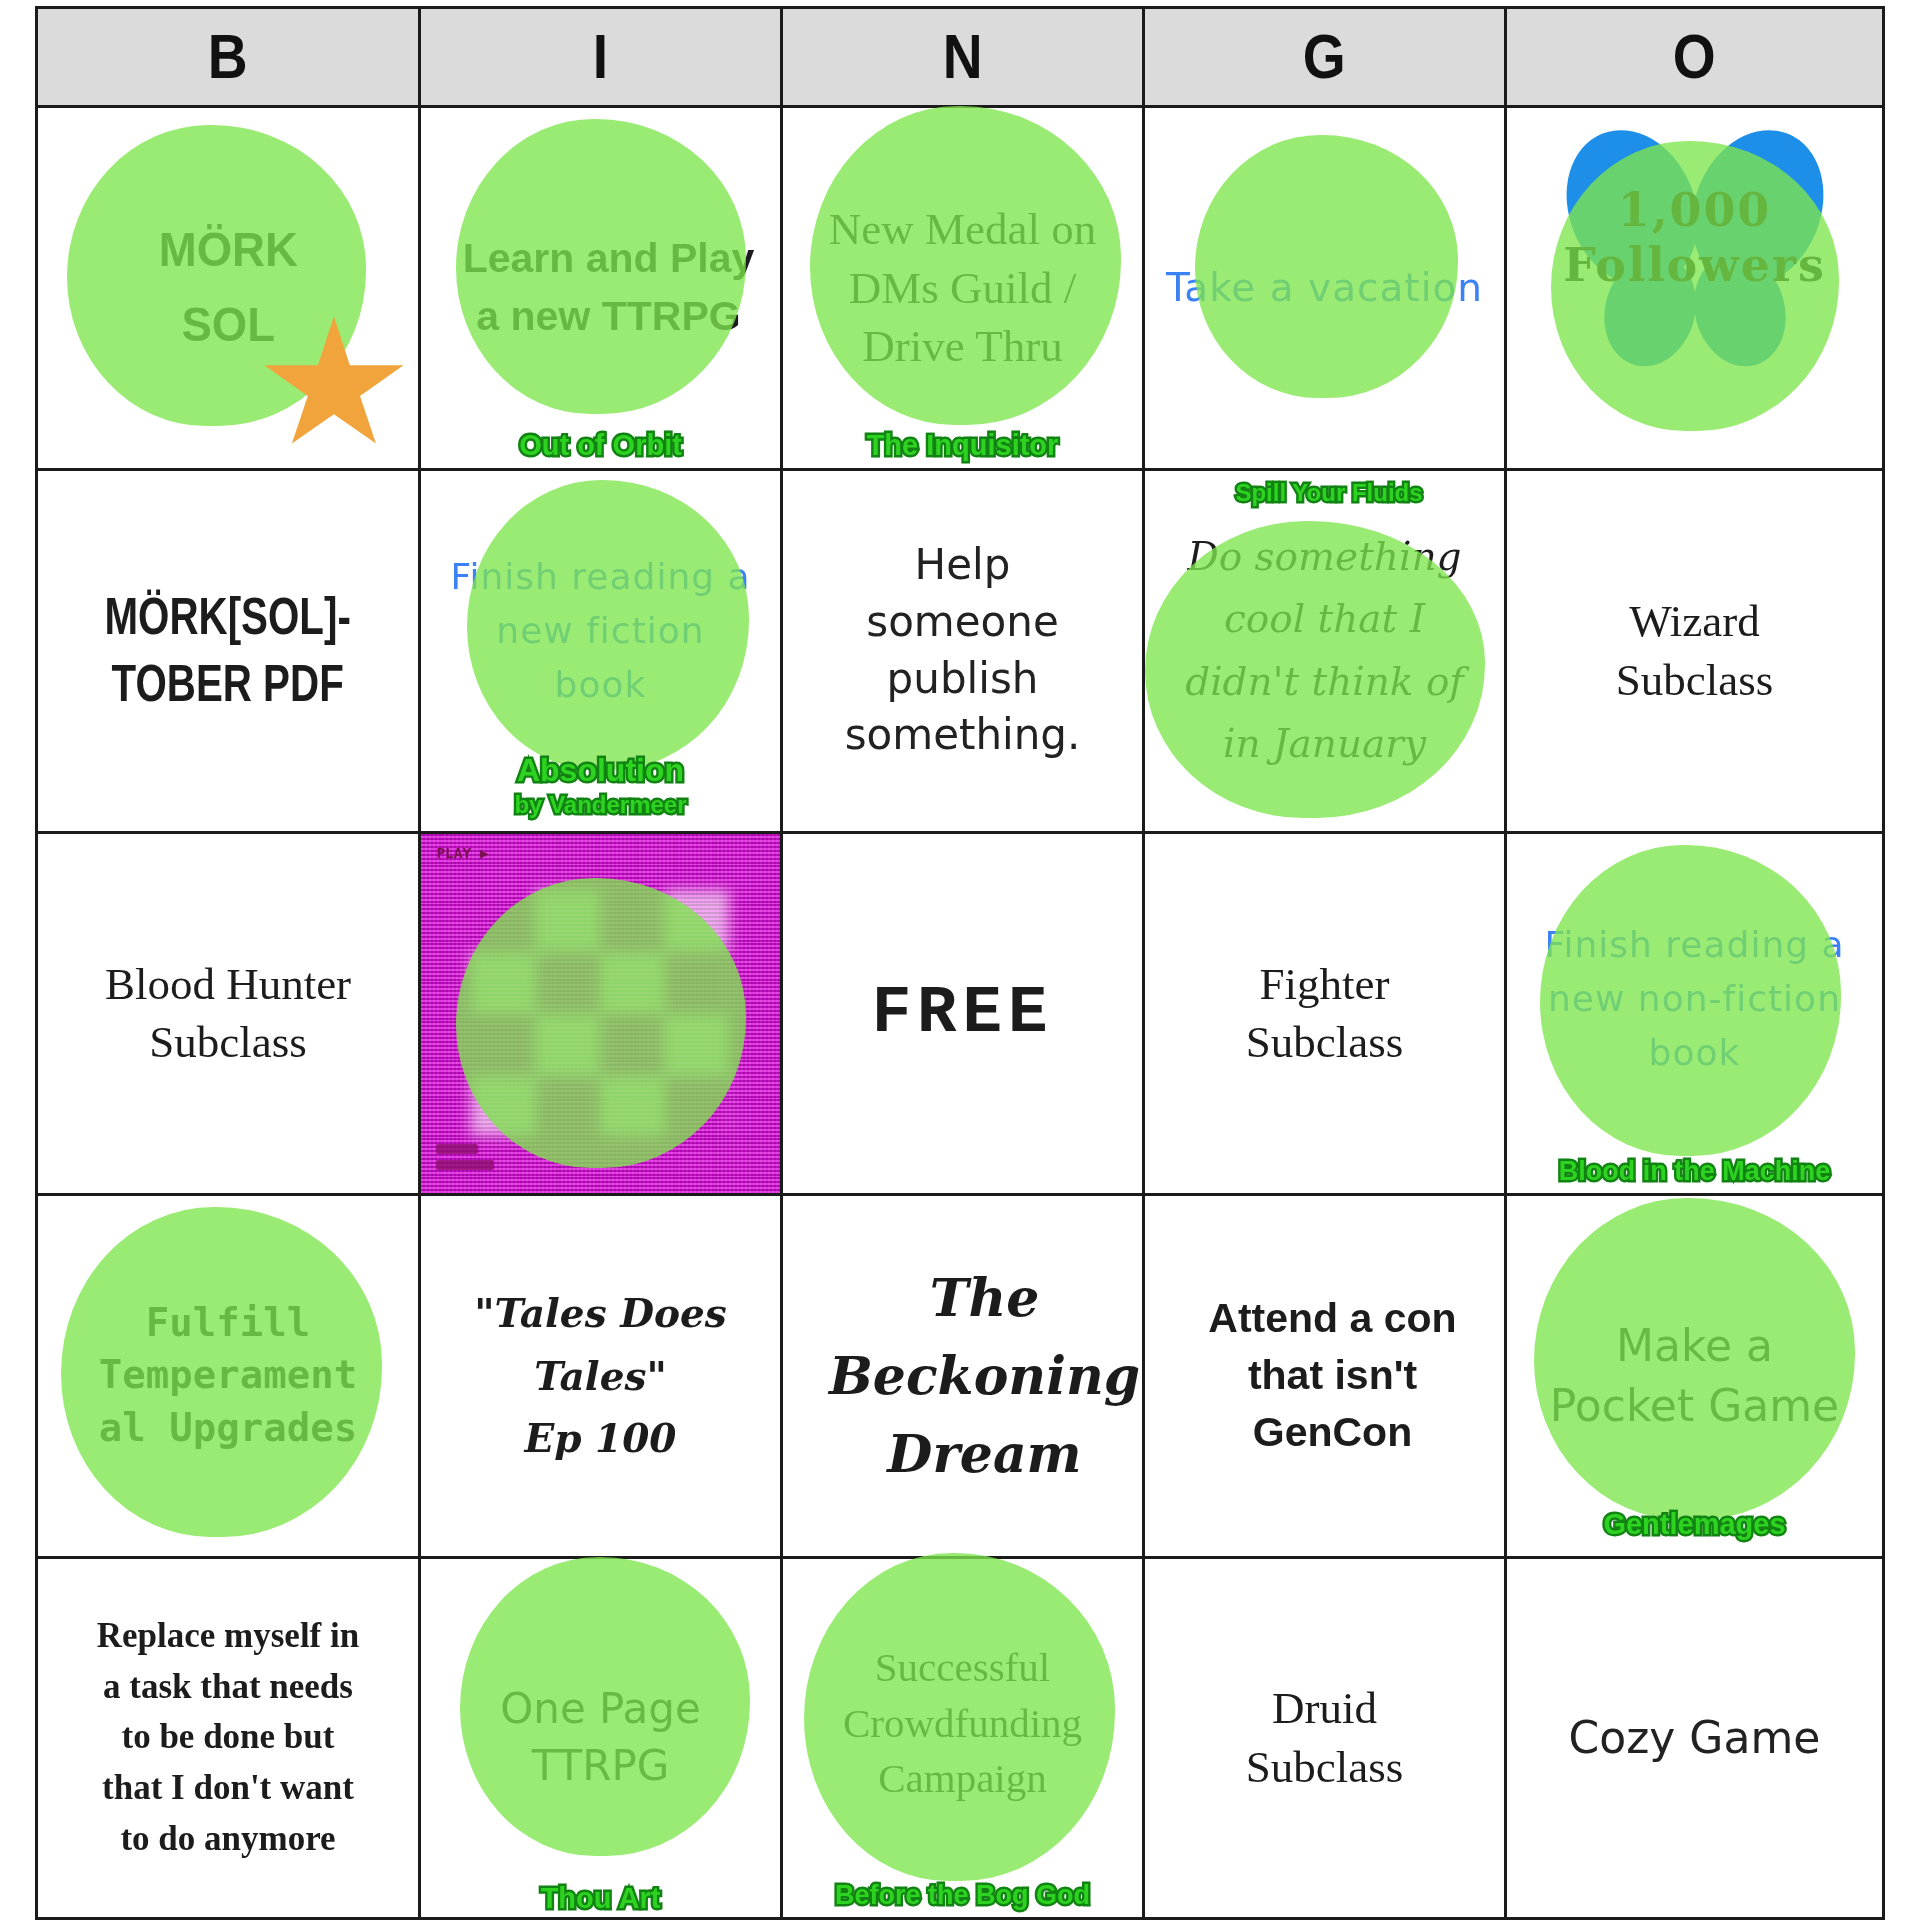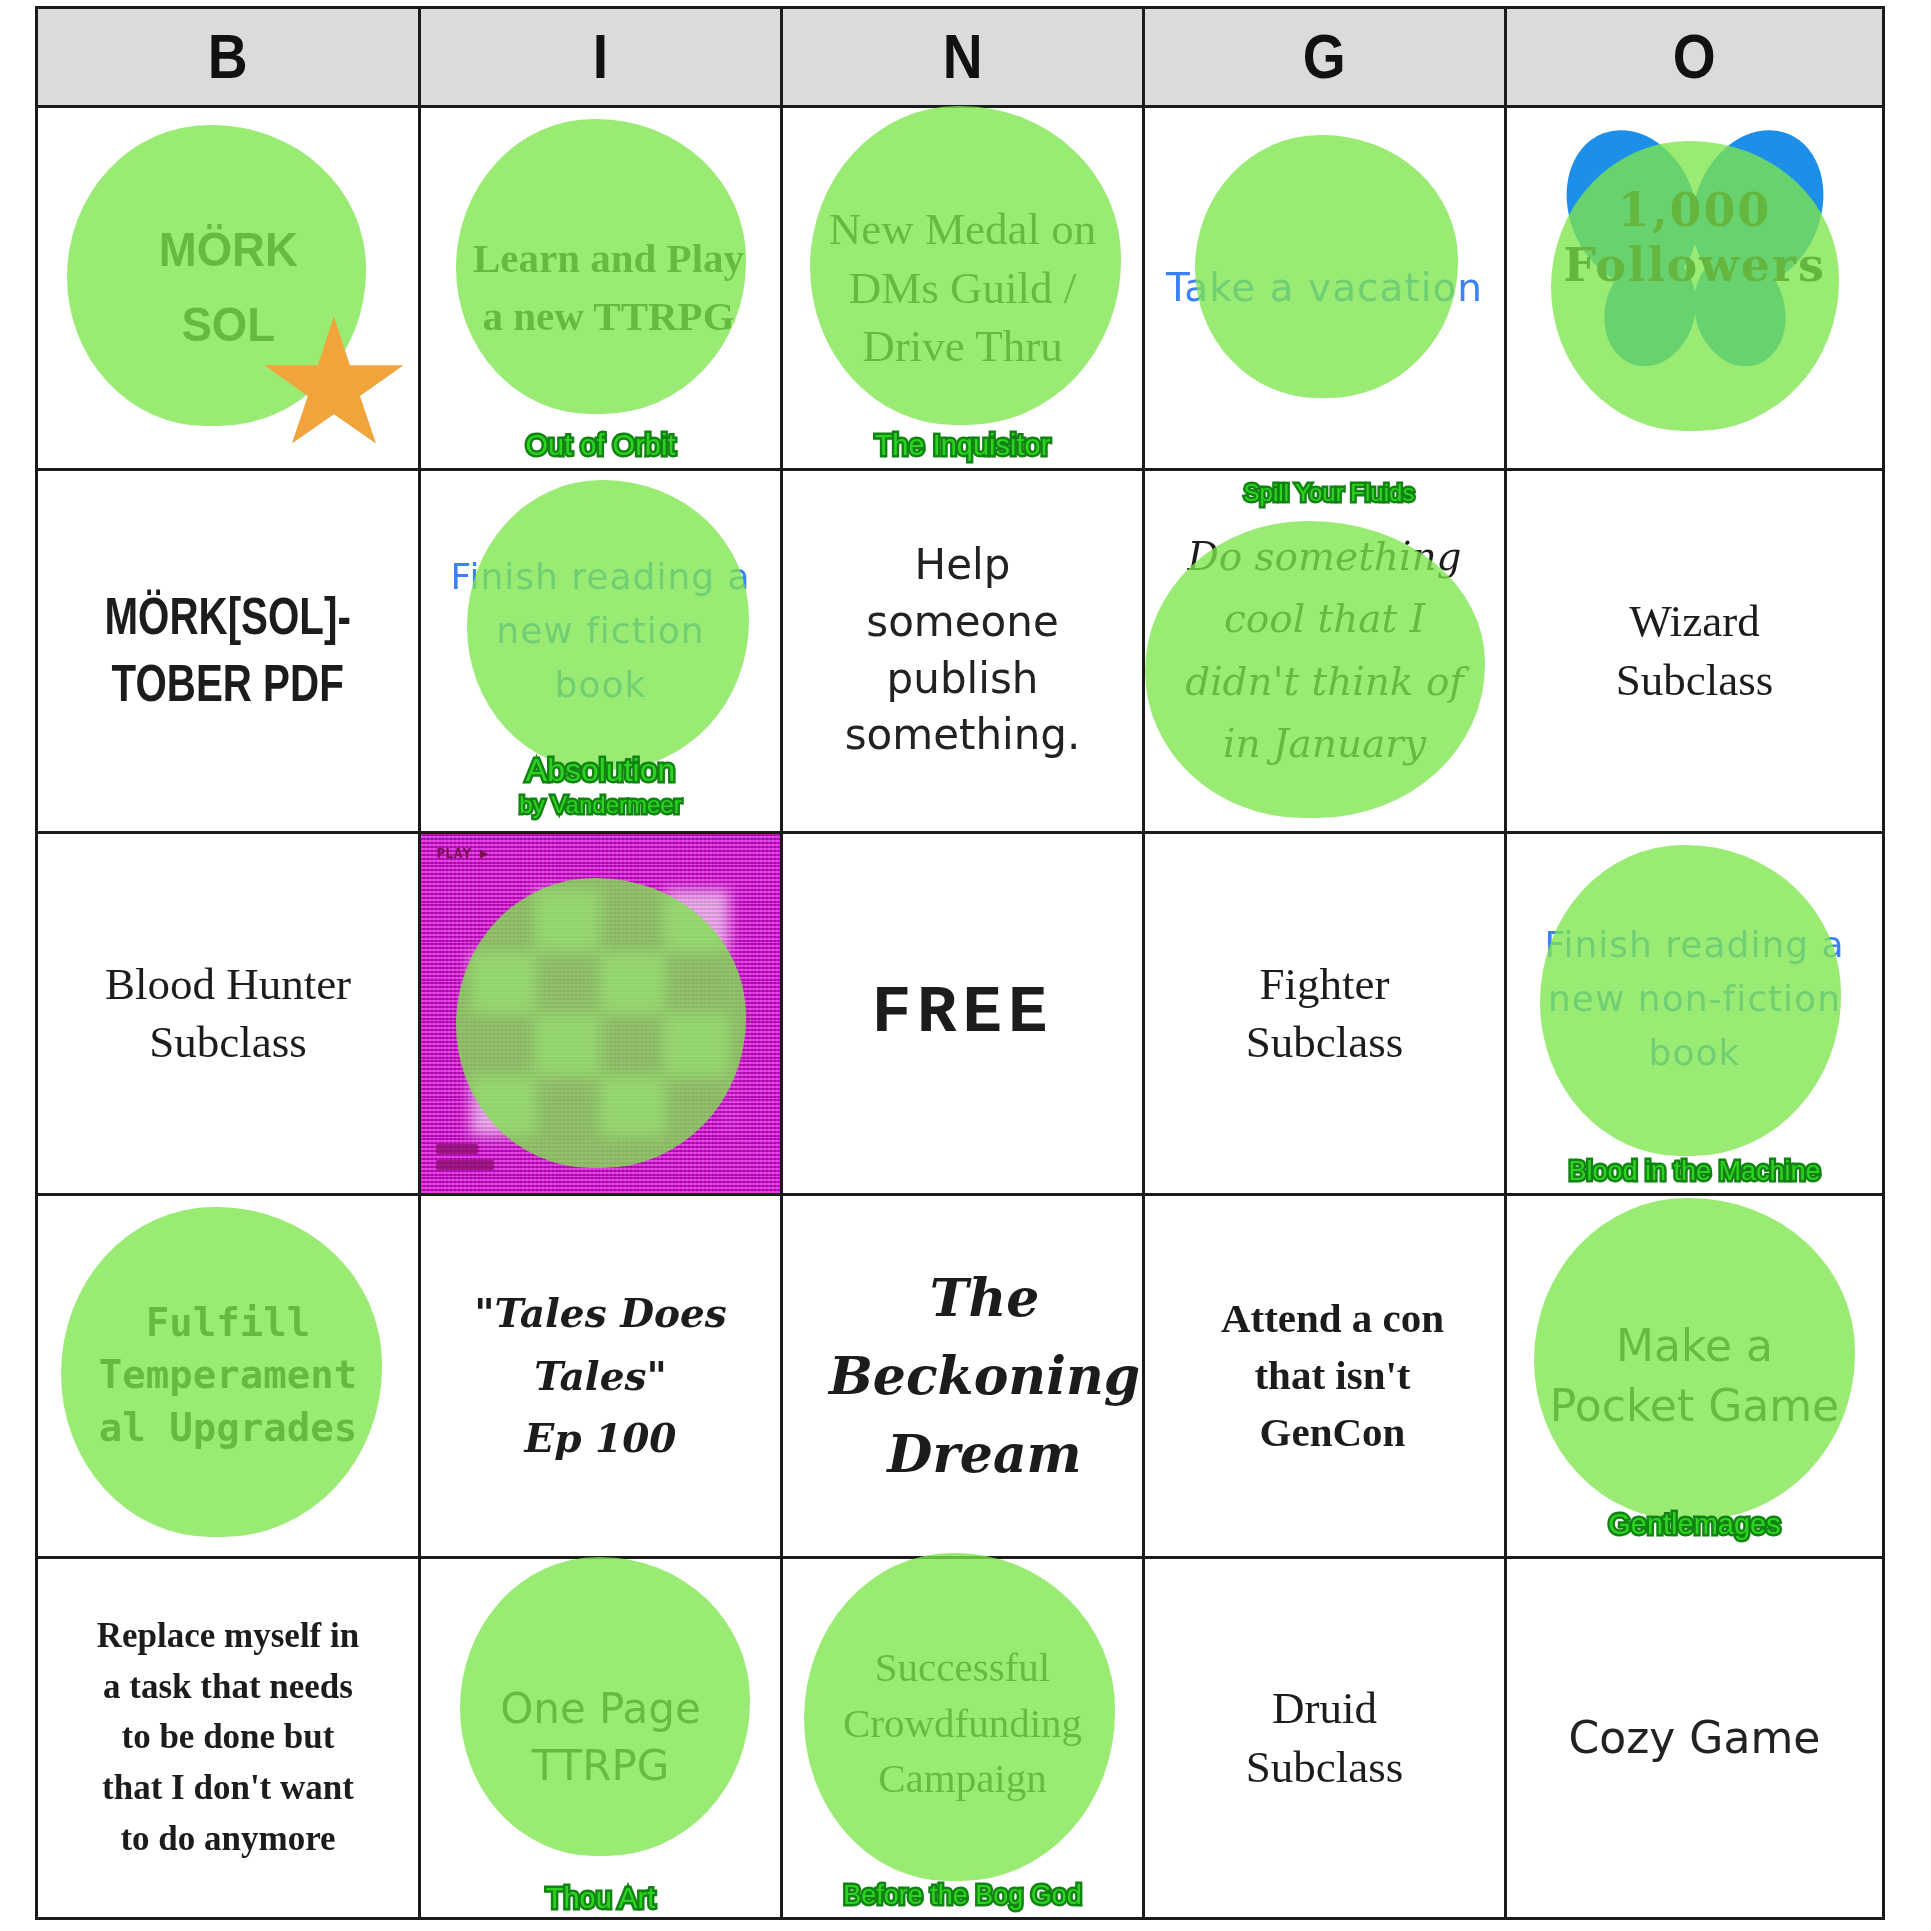--- a/index.html
+++ b/index.html
@@ -14,38 +14,38 @@
   .hletter{font-size:60px;font-weight:900;color:#111;transform:scaleX(.92) scaleY(1.05);}
   .cell{box-sizing:border-box;position:relative;background:#fff;overflow:visible;
     border-right:3.9px solid #1b1b1b;border-bottom:3.9px solid #1b1b1b;
     display:flex;align-items:center;justify-content:center;text-align:center;}
   .col5{border-right:none;}
   .row5{border-bottom:none;}
   .cell-text{position:relative;z-index:1;white-space:pre-line;color:#1c1c1c;}
   
   .f-serif{font-family:"Liberation Serif",serif;font-size:45px;line-height:1.3;}
   .f-serif-sm{font-family:"Liberation Serif",serif;font-size:41px;line-height:1.35;}
-  .f-serif-bold{font-family:Liberation Serif, serif;font-weight:700;font-size:41px;line-height:1.4;margin-left:16px;}
+  .f-serif-bold{font-family:Liberation Sans, sans-serif;font-weight:700;font-size:41px;line-height:1.4;margin-left:16px;}
   .f-serif-bold-sm{font-family:"Liberation Serif",serif;font-weight:700;font-size:35px;line-height:1.45;}
   .f-free{font-family:Liberation Mono, monospace;font-weight:700;font-size:66px;letter-spacing:5.8px;}
   .f-hand{font-family:"DejaVu Sans",sans-serif;font-size:36px;line-height:1.5;letter-spacing:1px;color:#3b82f6;}
   .f-cursive{font-family:"DejaVu Serif",serif;font-style:italic;font-size:39px;line-height:1.6;}
   .f-ital{font-family:"DejaVu Serif",serif;font-style:italic;font-weight:700;font-size:39px;line-height:1.6;}
   .f-beckon{font-family:"DejaVu Serif",serif;font-style:italic;font-weight:700;font-size:52px;line-height:1.5;margin-left:44px;}
   .f-round{font-family:"DejaVu Sans",sans-serif;font-size:41px;line-height:1.35;color:#222;}
   .f-mono{font-family:"DejaVu Sans Mono",monospace;font-weight:700;font-size:39px;line-height:1.35;}
   .f-impact{font-weight:900;font-size:48px;line-height:1.3;transform:scaleX(.84) scaleY(1.08);letter-spacing:0;}
   .f-mork{font-weight:600;font-size:48px;line-height:1.55;transform:scaleX(.95);color:#1d1d1d;}
   .f-deco{font-family:"DejaVu Serif",serif;font-weight:700;font-size:46px;line-height:1.2;letter-spacing:1.9px;color:#101010;}
   
   .mark{position:absolute;z-index:3;background:rgba(125,229,77,.78);
     border-radius:48% 52% 50% 47% / 51% 48% 52% 50%;}
   
   .glabel{position:absolute;left:0;right:0;z-index:5;text-align:center;
-    font-weight:400;font-size:29px;color:#2ed321;
+    font-weight:700;font-size:29px;color:#2ed321;
     -webkit-text-stroke:4.8px #118312;paint-order:stroke fill;}
   .glabel-sm{font-size:24px;}
   
   .star{position:absolute;z-index:4;width:145px;height:140px;background:#f1a43b;
     clip-path:polygon(50% 0%,61% 35%,98% 35%,68% 57%,79% 91%,50% 70%,21% 91%,32% 57%,2% 35%,39% 35%);}
   
   .bfly{position:absolute;z-index:1;left:50%;transform:translateX(-50%);top:13.5px;}
   .o1text{position:absolute;z-index:2;left:0;right:0;top:75px;}
   
   .album{position:absolute;inset:0;z-index:1;background:#c303c3;overflow:hidden;}

